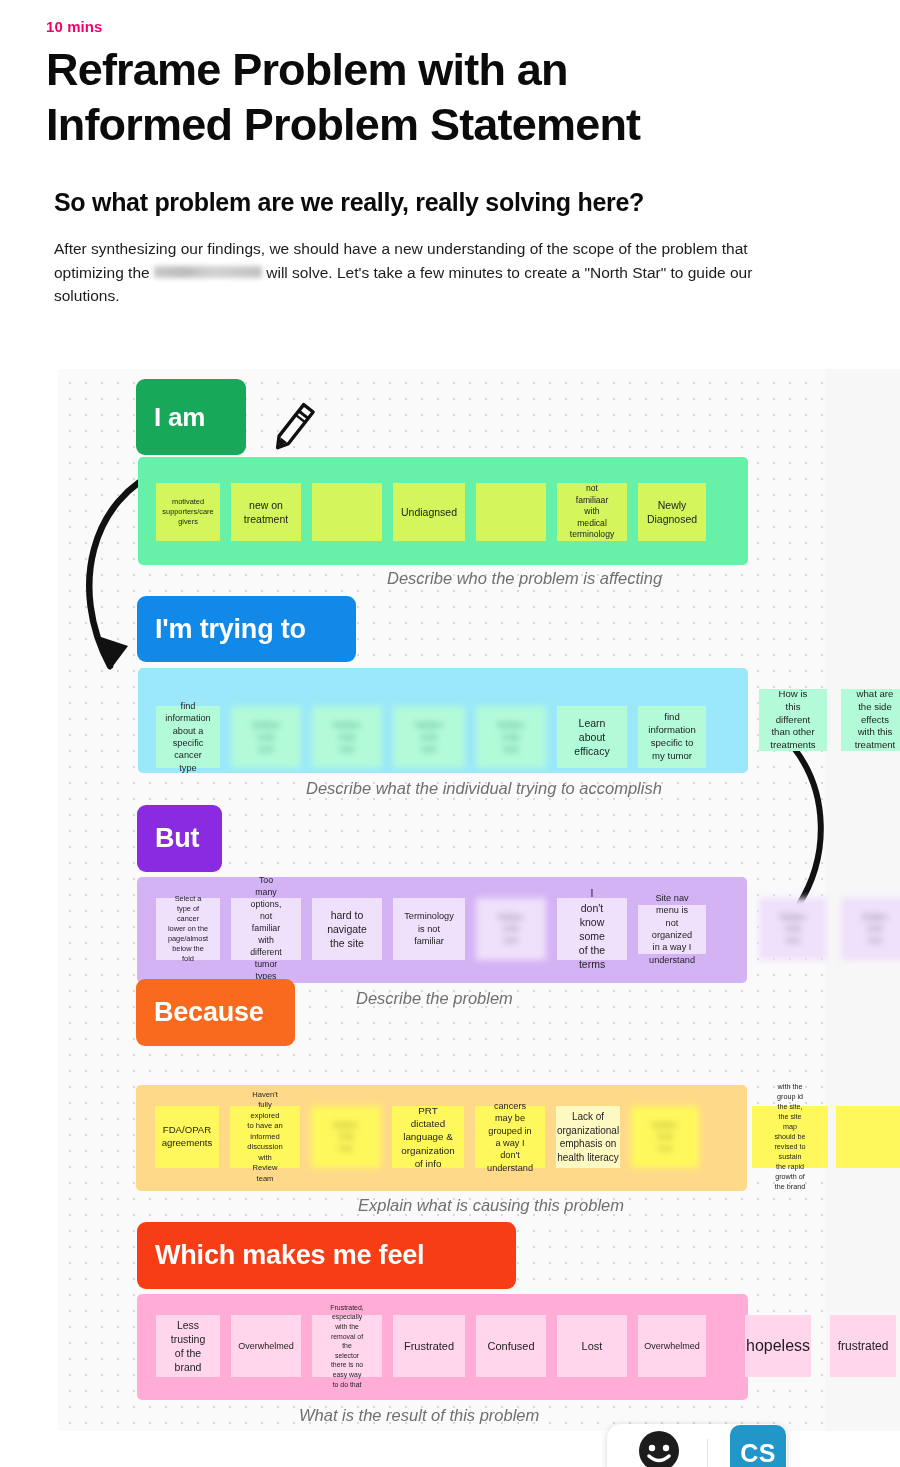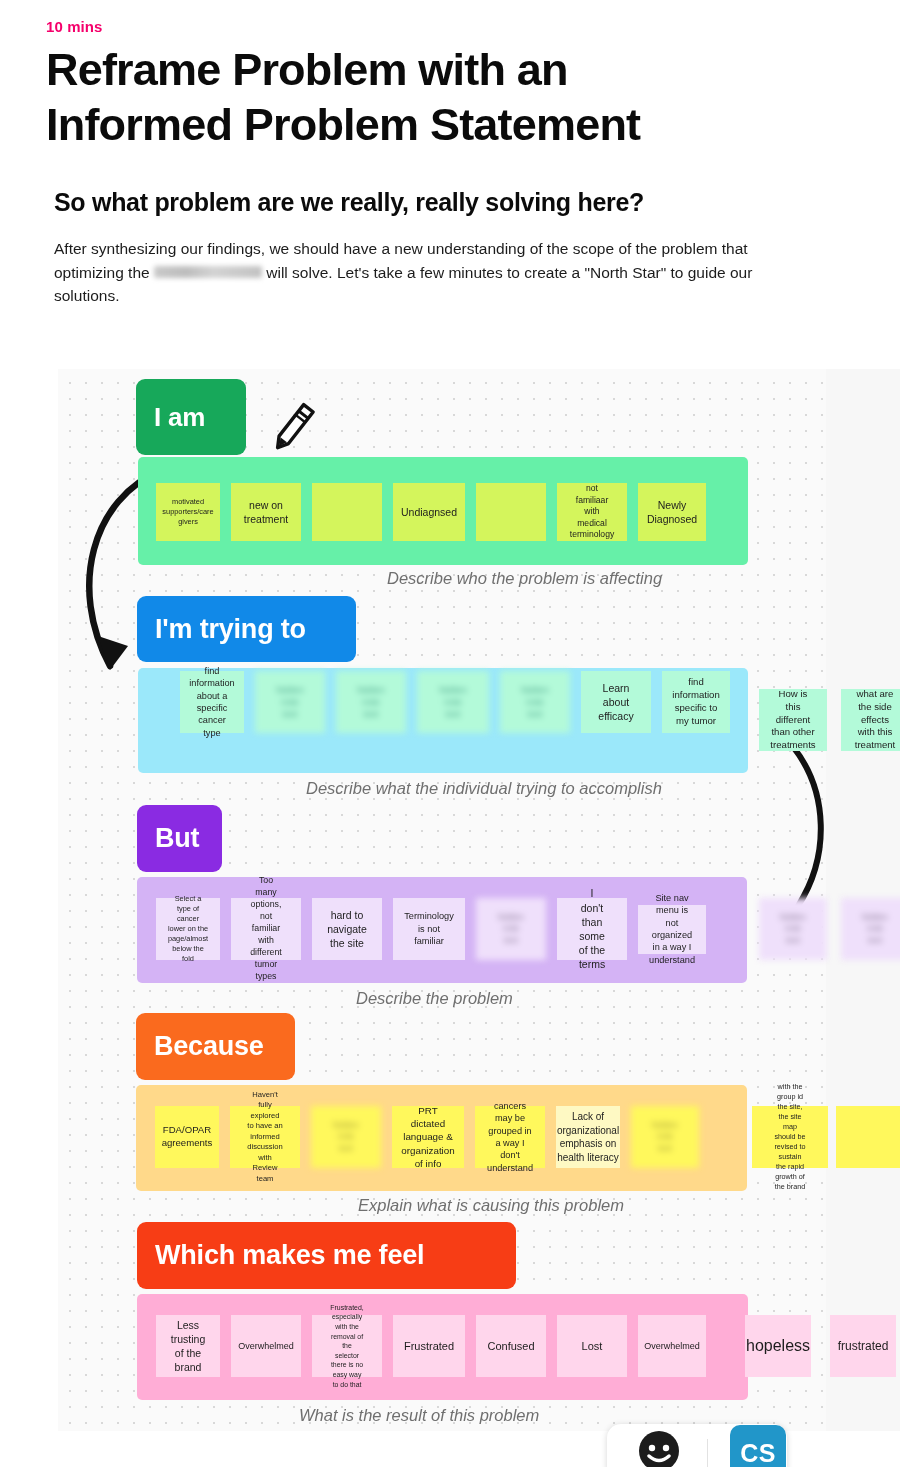--- a/index.html
+++ b/index.html
@@ -160,21 +160,21 @@
       </div>
   </div>
   <div class="caption" style="left:387px;top:569px;">Describe who the problem is affecting</div>
 </div>
 
 <div class="row">
   <div class="label-chip" style="left:137px;top:596px;width:219px;height:66px;background:#1189E8;font-size:27px;">
     <span>I'm trying to</span>
   </div>
   <div class="band" style="left:138px;top:668px;width:610px;height:105px;background:#9BE8FA;"></div>
-  <div class="notes" style="left:156px;top:671px;margin-left:24px;">
+  <div class="notes" style="left:156px;top:706px;">
     <div class="note" style="width:64px;height:62px;background:#B3FAD9;font-size:9.2px;line-height:1.34;">
         <span>find information about a specific cancer type</span>
       </div>
     <div class="note blurred" style="width:70px;height:62px;background:#B3FAD9;font-size:9.2px;line-height:1.34;color:#4aa389;">
         <span>hidden note text</span>
       </div>
     <div class="note blurred" style="width:70px;height:62px;background:#B3FAD9;font-size:9.2px;line-height:1.34;color:#4aa389;">
         <span>hidden note text</span>
       </div>
     <div class="note blurred" style="width:72px;height:62px;background:#B3FAD9;font-size:9.2px;line-height:1.34;color:#4aa389;">
@@ -214,37 +214,37 @@
     <div class="note" style="width:70px;height:62px;background:#EFE0FB;font-size:10.5px;line-height:1.35;">
         <span>hard to navigate the site</span>
       </div>
     <div class="note" style="width:72px;height:62px;background:#EFE0FB;font-size:9.2px;line-height:1.35;">
         <span>Terminology is not familiar</span>
       </div>
     <div class="note blurred" style="width:70px;height:62px;background:#EFE0FB;font-size:8.6px;line-height:1.35;color:#8b7b97;">
         <span>hidden note text</span>
       </div>
     <div class="note" style="width:70px;height:62px;background:#EFE0FB;font-size:10.5px;line-height:1.35;">
-        <span>I don't than some of the terms</span>
+        <span>I don't know some of the terms</span>
       </div>
     <div class="note" style="width:68px;height:49px;background:#EFE0FB;font-size:9.2px;line-height:1.35;">
         <span>Site nav menu is not organized in a way I understand</span>
       </div>
   </div>
   <div class="ovf note blurred" style="left:759px;top:898px;width:68px;height:62px;background:#EFE0FB;font-size:8.6px;line-height:1.35;color:#8b7b97;">
       <span>hidden note text</span>
     </div>
   <div class="ovf note blurred" style="left:841px;top:898px;width:68px;height:62px;background:#EFE0FB;font-size:8.6px;line-height:1.35;color:#8b7b97;">
       <span>hidden note text</span>
     </div>
   <div class="caption" style="left:356px;top:989px;">Describe the problem</div>
 </div>
 
 <div class="row">
-  <div class="label-chip" style="left:136px;top:1013px;width:159px;height:67px;background:#FA6A1E;font-size:27px;">
+  <div class="label-chip" style="left:136px;top:979px;width:159px;height:67px;background:#FA6A1E;font-size:27px;">
     <span>Because</span>
   </div>
   <div class="band" style="left:136px;top:1085px;width:611px;height:106px;background:#FFD98A;"></div>
   <div class="notes" style="left:155px;top:1106px;">
     <div class="note" style="width:64px;height:62px;background:#FFF85C;font-size:9.6px;line-height:1.35;">
         <span>FDA/OPAR agreements</span>
       </div>
     <div class="note" style="width:70px;height:62px;background:#FFF85C;font-size:7.6px;line-height:1.38;">
         <span>Haven't fully explored to have an informed discussion with Review team</span>
       </div>

